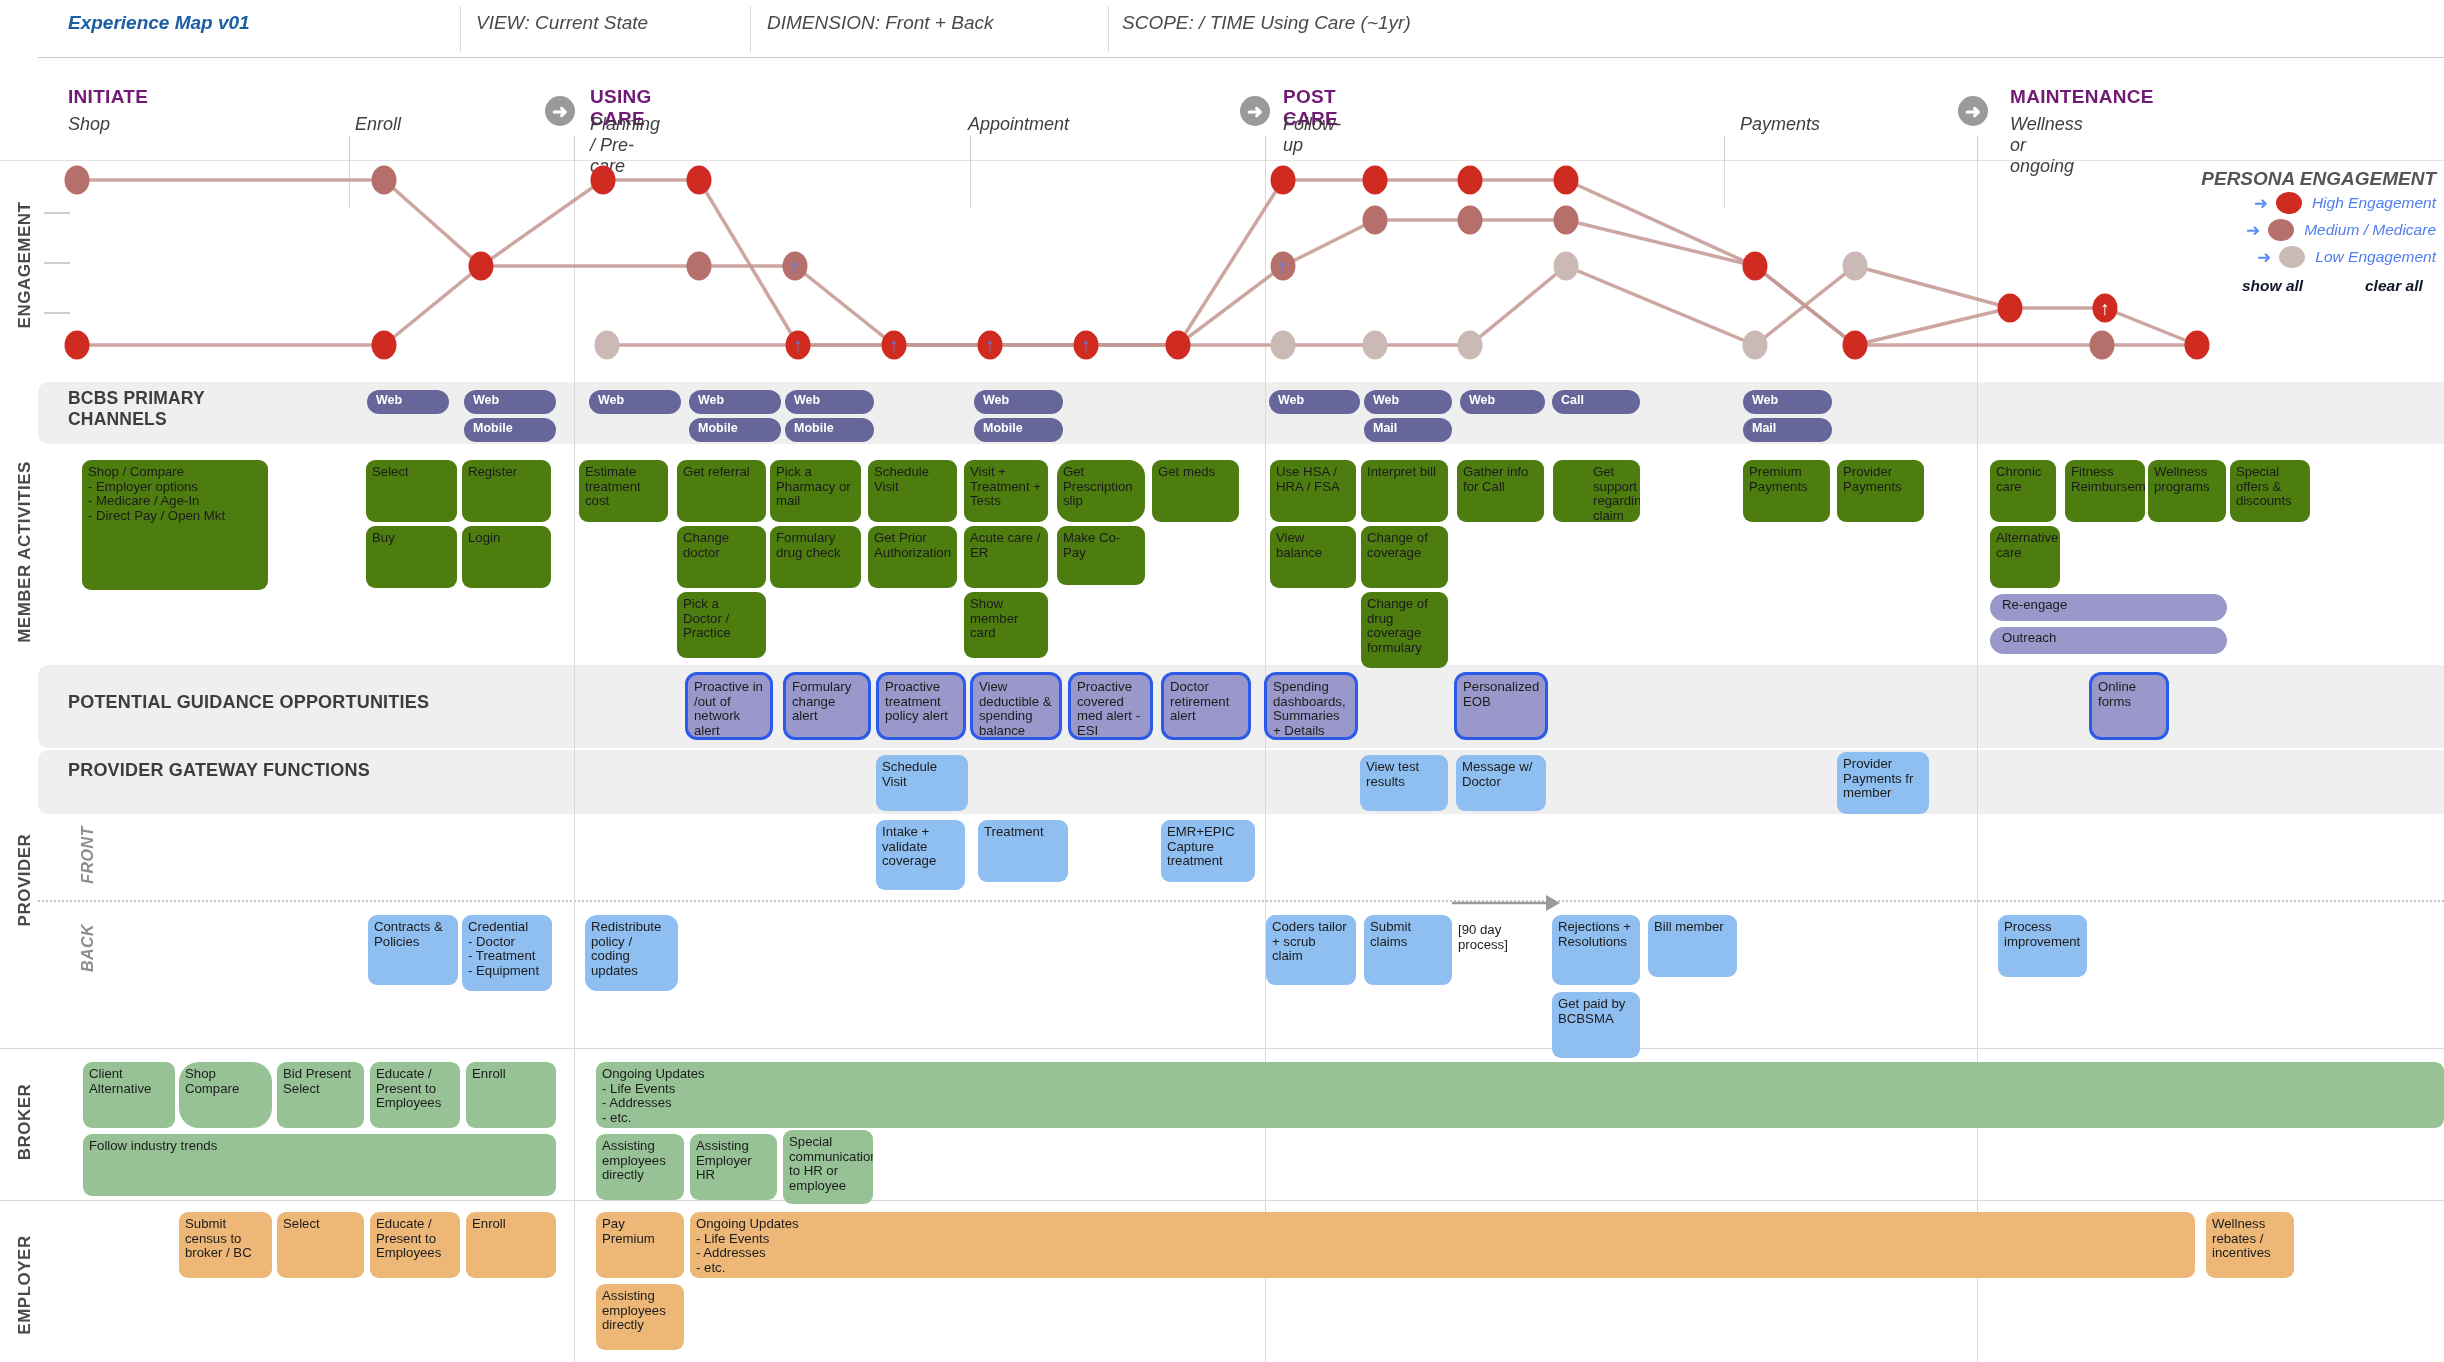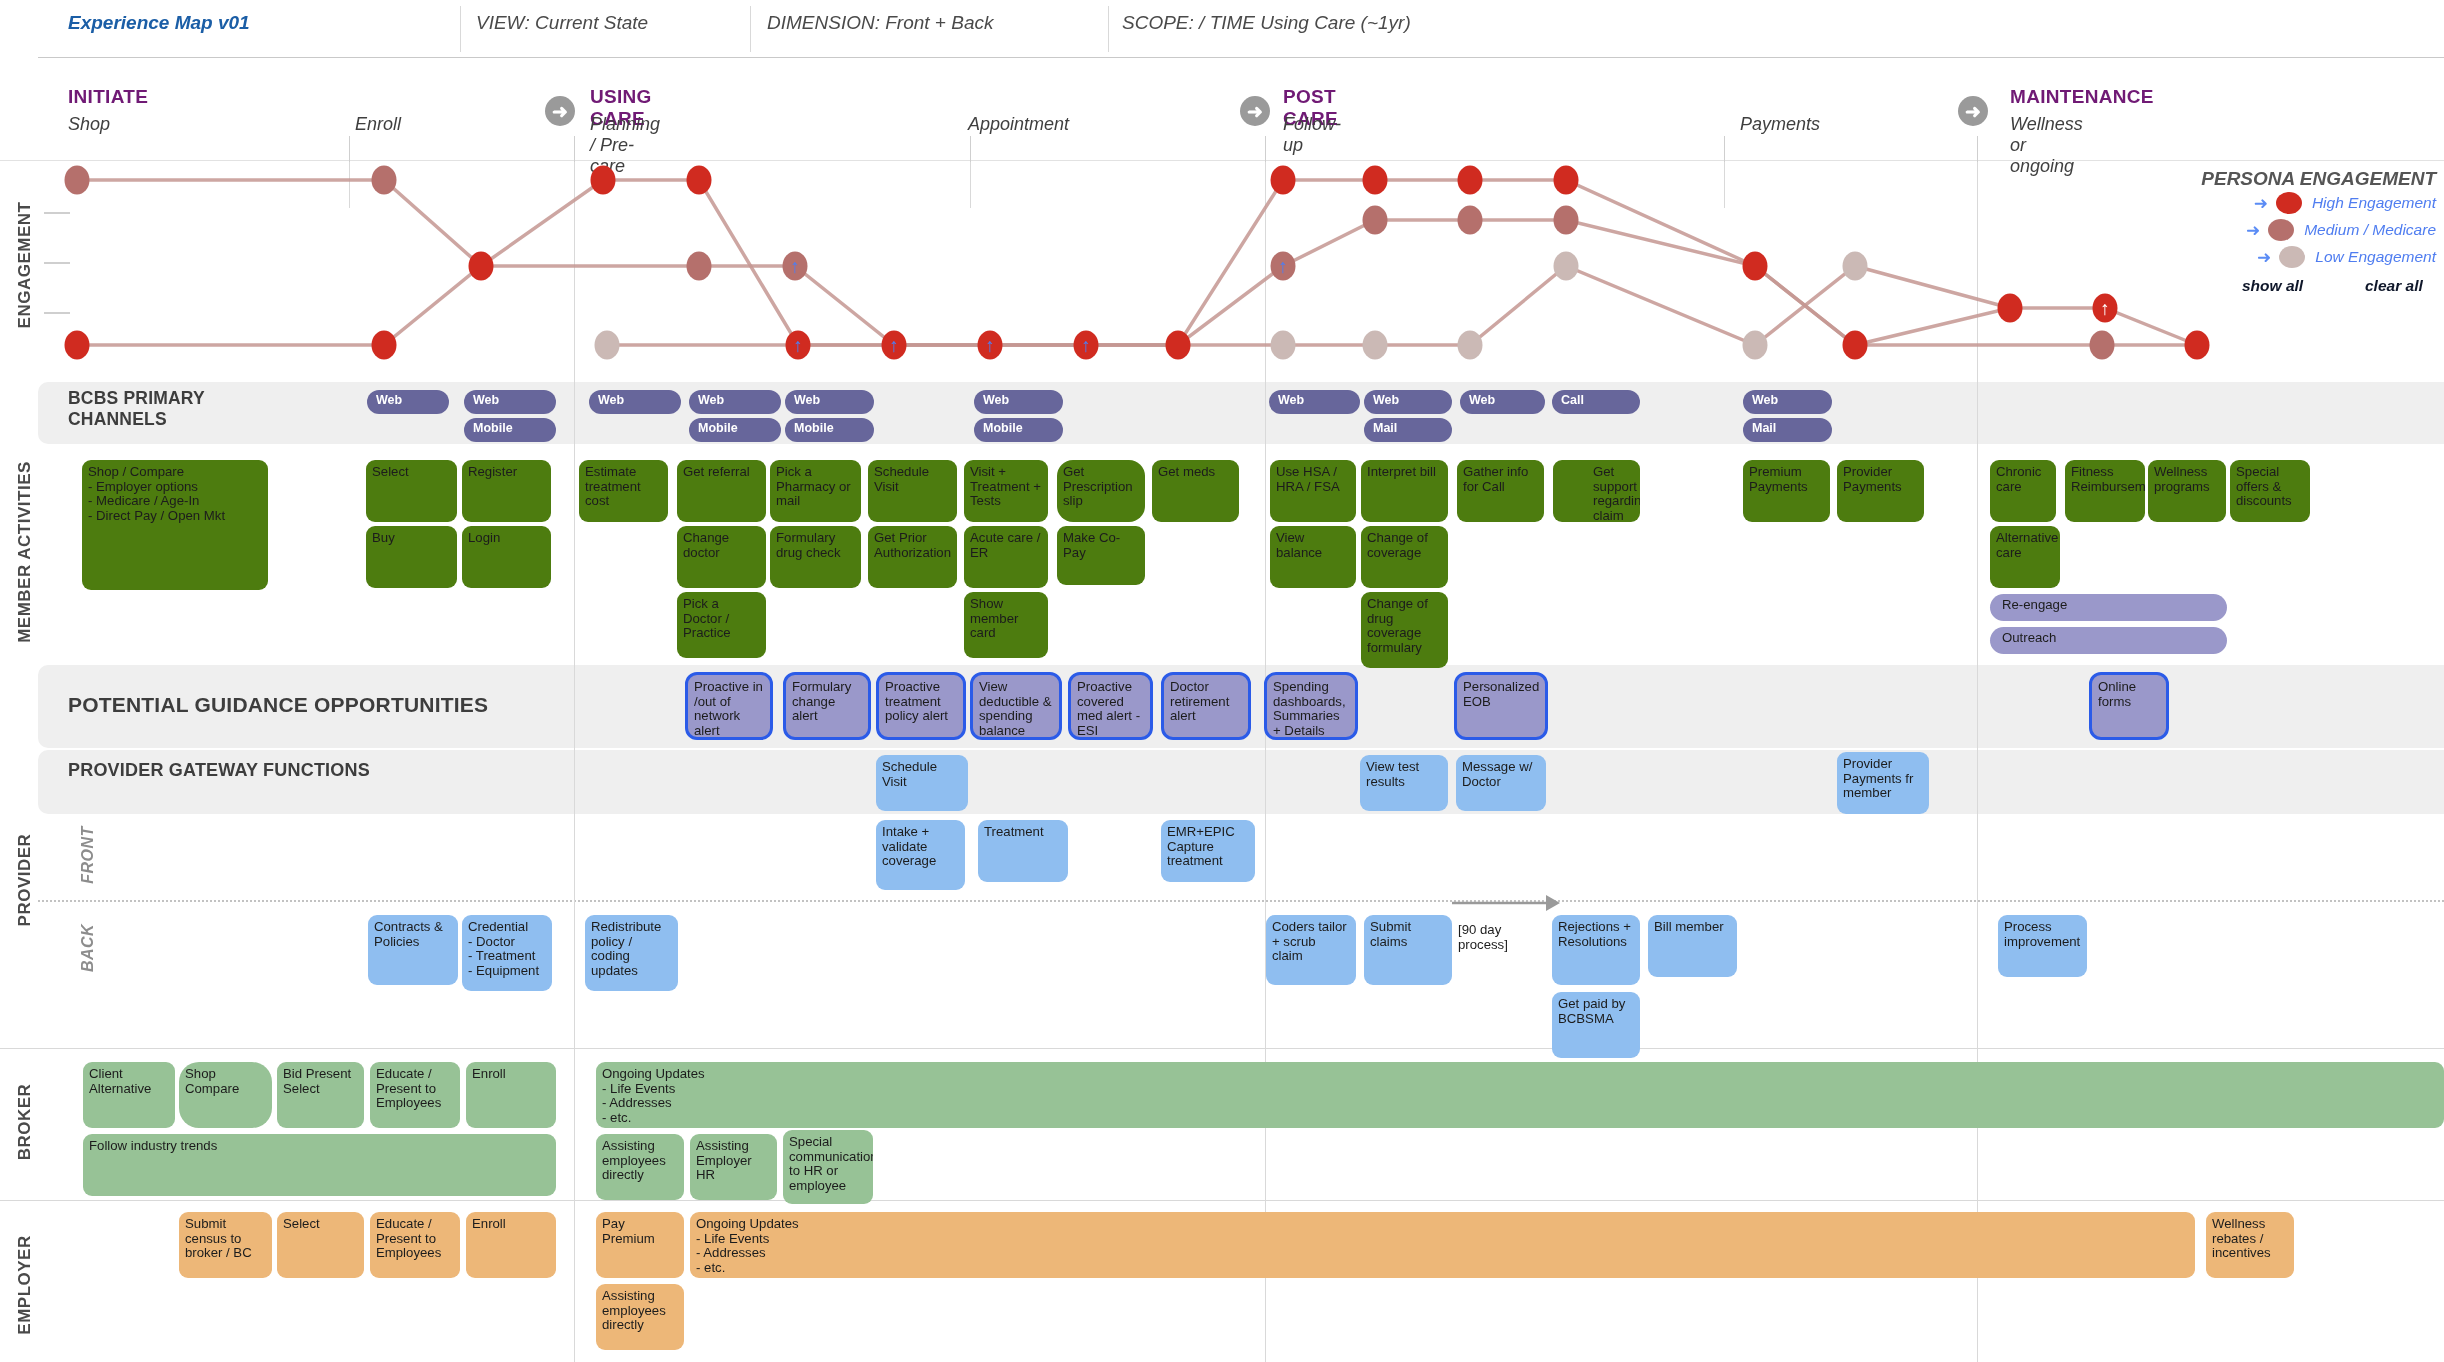--- a/index.html
+++ b/index.html
@@ -57,21 +57,21 @@
 
   <div class="band" style="top:382px;height:62px;"></div>
   <div class="band" style="top:665px;height:83px;"></div>
   <div class="band" style="top:750px;height:64px;"></div>
   <div class="dashed-sep" style="left:38px;width:2406px;top:900px;"></div>
   <div class="hline" style="left:0;top:1048px;width:2444px;"></div>
   <div class="hline" style="left:0;top:1200px;width:2444px;"></div>
 
   <div class="band-label" style="left:68px;top:388px;width:230px;white-space:pre-line;">BCBS PRIMARY
 CHANNELS</div>
-  <div class="band-label" style="left:68px;top:692px;font-size:21px;">POTENTIAL GUIDANCE OPPORTUNITIES</div>
+  <div class="band-label" style="left:68px;top:692px;font-size:18px;">POTENTIAL GUIDANCE OPPORTUNITIES</div>
   <div class="band-label" style="left:68px;top:760px;font-size:18px;">PROVIDER GATEWAY FUNCTIONS</div>
 
   <div class="vlabel" style="left:25px;top:265px;">
       <span>ENGAGEMENT</span>
     </div>
   <div class="vlabel" style="left:25px;top:552px;">
       <span>MEMBER ACTIVITIES</span>
     </div>
   <div class="vlabel" style="left:25px;top:880px;">
       <span>PROVIDER</span>
@@ -263,21 +263,21 @@
       <div class="box blue" style="left: 1456px; top: 755px; width: 90px; height: 56px;">Message w/ Doctor</div>
       <div class="box blue" style="left: 1837px; top: 752px; width: 92px; height: 62px;">Provider Payments fr member</div>
       <div class="box blue" style="left: 876px; top: 820px; width: 89px; height: 70px;">Intake + validate coverage</div>
       <div class="box blue" style="left: 978px; top: 820px; width: 90px; height: 62px;">Treatment</div>
       <div class="box blue" style="left: 1161px; top: 820px; width: 94px; height: 62px;">EMR+EPIC Capture treatment</div>
       <div class="box blue" style="left: 368px; top: 915px; width: 90px; height: 70px;">Contracts &amp; Policies</div>
       <div class="box blue" style="left: 462px; top: 915px; width: 90px; height: 76px;">Credential
 - Doctor
 - Treatment
 - Equipment</div>
-      <div class="box blue" style="left: 585px; top: 915px; width: 93px; height: 76px;">Redistribute policy / coding updates</div>
+      <div class="box blue" style="left: 585px; top: 915px; width: 93px; height: 76px; border-radius: 12px;">Redistribute policy / coding updates</div>
       <div class="box blue" style="left: 1266px; top: 915px; width: 90px; height: 70px;">Coders tailor + scrub claim</div>
       <div class="box blue" style="left: 1364px; top: 915px; width: 88px; height: 70px;">Submit claims</div>
       <div class="box note" style="left: 1456px; top: 918px; width: 84px; height: 54px;">[90 day process]</div>
       <div class="box blue" style="left: 1552px; top: 915px; width: 88px; height: 70px;">Rejections + Resolutions</div>
       <div class="box blue" style="left: 1648px; top: 915px; width: 89px; height: 62px;">Bill member</div>
       <div class="box blue" style="left: 1552px; top: 992px; width: 88px; height: 66px;">Get paid by BCBSMA</div>
       <div class="box blue" style="left: 1998px; top: 915px; width: 89px; height: 62px;">Process improvement</div>
       <div class="box green" style="left: 83px; top: 1062px; width: 92px; height: 66px;">Client Alternative</div>
       <div class="box green" style="left: 179px; top: 1062px; width: 93px; height: 66px; border-radius: 20px;">Shop Compare</div>
       <div class="box green" style="left: 277px; top: 1062px; width: 87px; height: 66px;">Bid Present Select</div>

